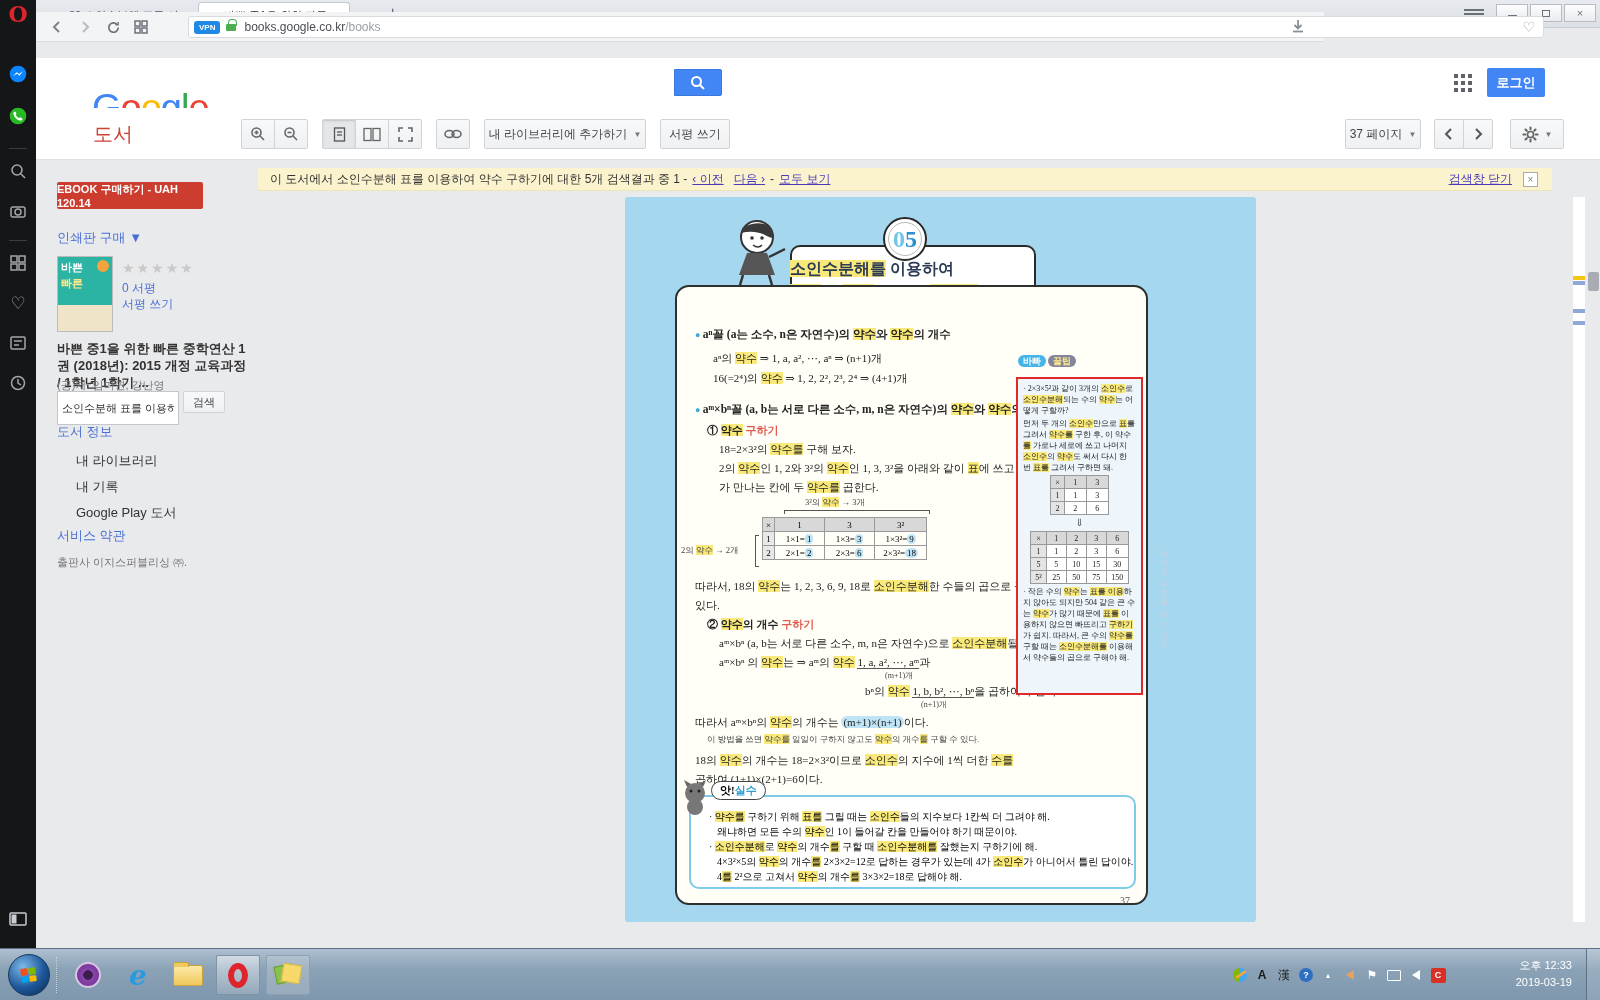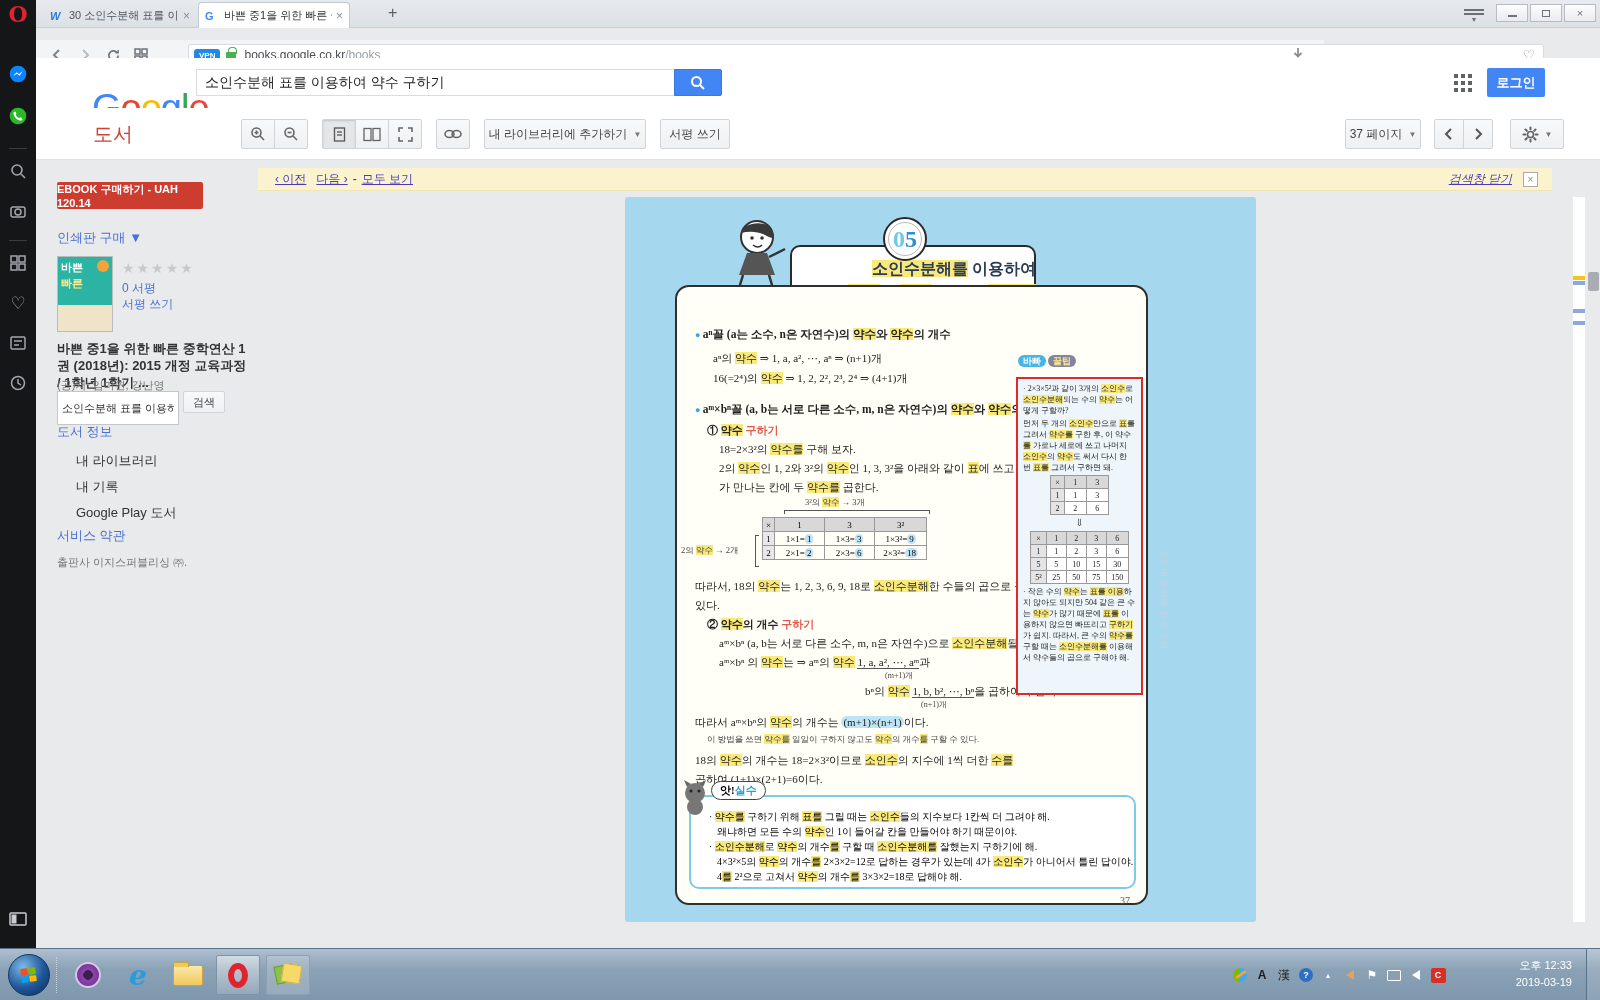--- a/index.html
+++ b/index.html
@@ -22,21 +22,21 @@
   .tab .cls { color:#8a8f96; font-size:12px; margin-left:4px; cursor:default; }
   .newtab { position:absolute; left:352px; top:4px; font-size:16px; color:#5a6068; }
   .menu-btn { position:absolute; right:116px; top:7px; width:20px; }
   .menu-btn .bar { height:2px; background:#6b7077; margin:2px 0; }
   .menu-btn .v { font-size:8px; color:#6b7077; text-align:center; line-height:5px; }
   .winbtns { position:absolute; right:4px; top:4px; display:flex; }
   .winbtn { width:32px; height:18px; border:1px solid #b7bcc4; background:linear-gradient(#fdfdfe,#e9ebef); margin-left:2px; display:flex; align-items:center; justify-content:center; color:#6d727a; font-size:11px; }
   .wb-min { width:9px; height:2px; background:#6d727a; margin-top:6px; }
   .wb-res { width:8px; height:7px; border:1px solid #6d727a; }
 
-  .addrbar { position:absolute; left:36px; top:40px; width:1288px; height:30px; background:#f3f4f6; border-bottom:1px solid #d9dce1; }
+  .addrbar { position:absolute; left:36px; top:12px; width:1288px; height:30px; background:#f3f4f6; border-bottom:1px solid #d9dce1; }
   .navic { position:absolute; top:5px; width:22px; height:20px; display:flex; align-items:center; justify-content:center; }
   .urlfield { position:absolute; left:152px; top:4px; width:1356px; height:22px; background:#fff; border:1px solid #d7dadf; border-radius:3px; display:flex; align-items:center; }
   .vpn { background:#1f89e5; color:#fff; font-size:8px; font-weight:bold; border-radius:3px; padding:2px 5px; margin:0 6px 0 5px; }
   .lockbody { width:10px; height:7px; background:#4caf50; border-radius:1px; position:relative; margin-right:8px; }
   .lockbody:before { content:""; position:absolute; left:1.5px; top:-5px; width:7px; height:6px; border:1.5px solid #4caf50; border-bottom:none; border-radius:4px 4px 0 0; }
   .url-d { font-size:12px; color:#4a4d52; }
   .url-p { font-size:12px; color:#9aa0a6; }
   .heart { margin-left:auto; margin-right:8px; color:#9aa0a6; font-size:14px; }
   .dlbtn { position:absolute; right:18px; top:6px; }
 
@@ -72,30 +72,30 @@
   .btitle { position:absolute; left:57px; top:340px; width:192px; font-size:13px; font-weight:bold; color:#333; line-height:17px; }
   .authors { position:absolute; left:57px; top:378px; font-size:11px; color:#757575; }
   .ssearch { position:absolute; left:57px; top:391px; width:122px; height:22px; border:1px solid #c3c6cb; font-size:11px; padding:16px 4px; font-family:inherit; color:#333; }
   .ssbtn { position:absolute; left:183px; top:391px; width:42px; height:22px; border:1px solid #d0d3d8; background:linear-gradient(#f8f9fa,#eef0f2); font-size:11px; color:#444; display:flex; align-items:center; justify-content:center; border-radius:2px; }
   .plain { color:#333; }
   .gray { color:#777; }
 
   
   .notice { position:absolute; left:258px; top:168px; width:1294px; height:23px; background:#faf3cd; border-bottom:1px solid #eee4b8; font-size:12px; color:#333; display:flex; align-items:center; padding:0 12px; }
   .nlink { color:#4a3bba; text-decoration:underline; margin:0 5px; }
-  .nclose-l { position:absolute; right:40px; color:#4a3bba; text-decoration:underline;font-style:italic; }
+  .nclose-l { position:absolute; right:40px; color:#4a3bba; text-decoration:underline; }
   .nclose-x { position:absolute; right:14px; width:15px; height:15px; border:1px solid #aaa; background:#fff; color:#888; font-size:10px; line-height:13px; text-align:center; }
 
   
   .book { position:absolute; left:625px; top:197px; width:631px; height:725px; background:#a5d7ef; border-radius:3px; font-family:"Liberation Serif","DejaVu Serif",serif; }
   .banner { position:absolute; left:165px; top:48px; width:246px; height:66px; background:#fff; border:2px solid #2a2a2a; border-radius:10px; }
   .badge05 { position:absolute; left:258px; top:20px; width:44px; height:44px; background:#fff; border:2px solid #2a2a2a; border-radius:50%; text-align:center; line-height:40px; font-size:24px; font-weight:bold; z-index:2; }
   .badge05:after { content:""; position:absolute; left:3px; top:3px; right:3px; bottom:3px; border:1px solid #bbb; border-radius:50%; }
   .badge05 span:first-child { color:#6fc6e8; } .badge05 span:last-child { color:#2a8fd0; }
-  .btl { position:absolute; width:246px; text-align:right; font-weight:bold; font-size:16px; color:#2b3a55; }
+  .btl { position:absolute; width:246px; text-align:left; font-weight:bold; font-size:16px; color:#2b3a55; }
   .hl-y { background:#f9e97a; }
   .hl-b { background:#bfe4f6; border-radius:8px; padding:0 2px; }
   .hl-r { color:#e05a4e; }
   .hl-u { border-bottom:1px solid #555; }
   .panel { position:absolute; left:50px; top:88px; width:473px; height:620px; background:#fffef7; border:2px solid #2f2f2f; border-radius:14px; }
   .ln { position:absolute; font-size:11px; color:#222; white-space:nowrap; }
   .bul:before { content:"● "; color:#3aa7d8; font-size:9px; }
   .bul { font-weight:bold; font-size:11.5px; }
   .shead { font-weight:bold; }
   .small { font-size:8.5px; color:#444; }
@@ -284,21 +284,20 @@
     <div class="dlbtn">
       <svg width="16" height="16" viewBox="0 0 16 16" fill="none" stroke="#8a8f96" stroke-width="1.8">
           <path d="M8 2v8M4.5 7L8 10.5 11.5 7"></path>
           <line x1="3" y1="13.5" x2="13" y2="13.5"></line>
         </svg>
     </div>
   </div>
 
   <div class="ghead">
     <div class="glogo"><span>G</span><span>o</span><span>o</span><span>g</span><span>l</span><span>e</span></div>
-    <input class="gsearch" value="소인수분해 표를 이용하여 약수 구하기" style="">
     <div class="gsbtn">
       <svg width="16" height="16" viewBox="0 0 16 16" fill="none" stroke="#fff" stroke-width="2">
           <circle cx="6.5" cy="6.5" r="4.5"></circle>
           <line x1="10" y1="10" x2="14" y2="14"></line>
         </svg>
     </div>
     <div class="apps">
         <i></i>
       </div>
     <div class="login">로그인</div>
@@ -400,20 +399,21 @@
   <input class="ssearch" value="소인수분해 표를 이용하" style="">
   <div class="ssbtn">검색</div>
   <a class="lnk blue" style="left:57px;top:423px">도서 정보</a>
   <a class="lnk plain" style="left:76px;top:452px">내 라이브러리</a>
   <a class="lnk plain" style="left:76px;top:478px">내 기록</a>
   <a class="lnk plain" style="left:76px;top:504px">Google Play 도서</a>
   <a class="lnk blue" style="left:57px;top:527px">서비스 약관</a>
   <div class="lnk gray" style="left:57px;top:555px;font-size:11px">출판사 이지스퍼블리싱 ㈜.</div>
 
   <div class="notice">
+    <span>이 도서에서 소인수분해 표를 이용하여 약수 구하기에 대한 5개 검색결과 중 1 -</span>
     <a class="nlink">‹ 이전</a>
     <a class="nlink">다음 ›</a>
     <span>-</span>
     <a class="nlink">모두 보기</a>
     <a class="nclose-l">검색창 닫기</a>
     <div class="nclose-x">×</div>
   </div>
 
   <div class="book">
 

